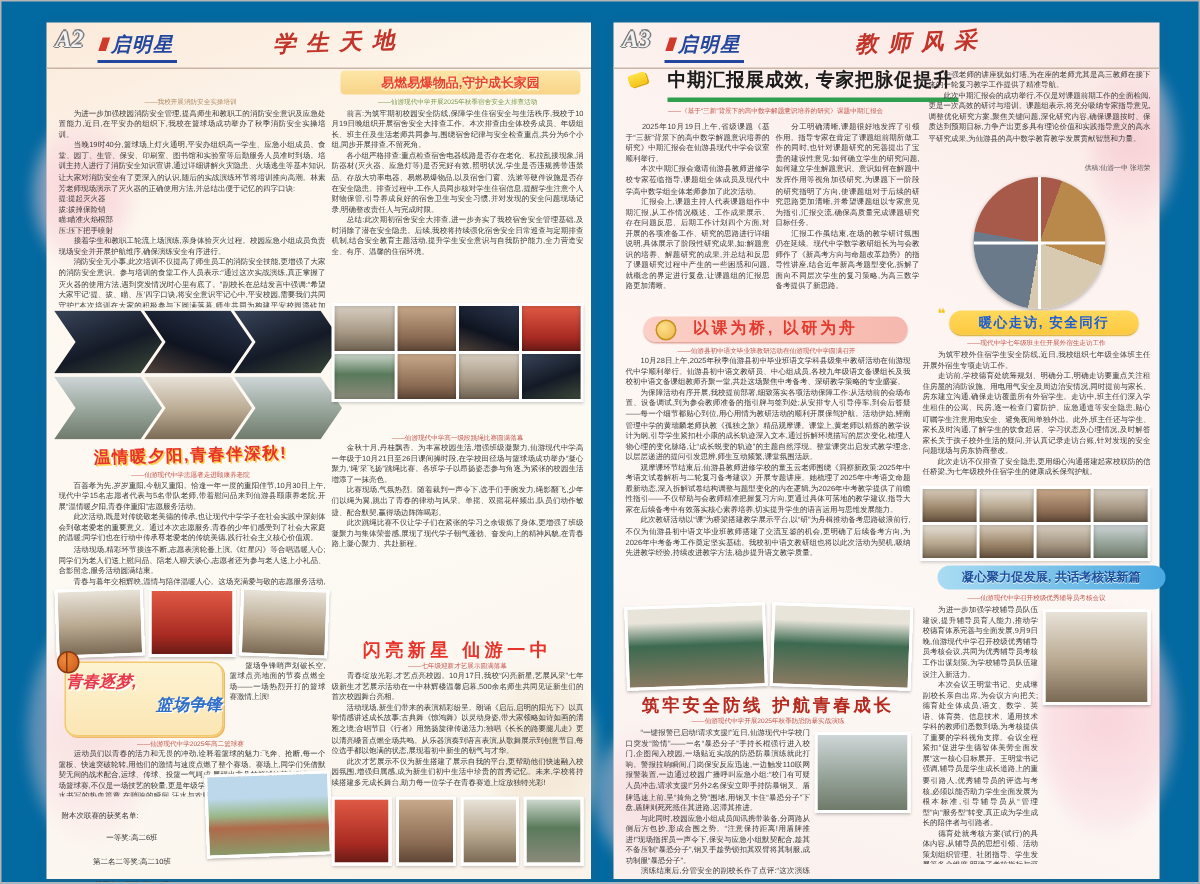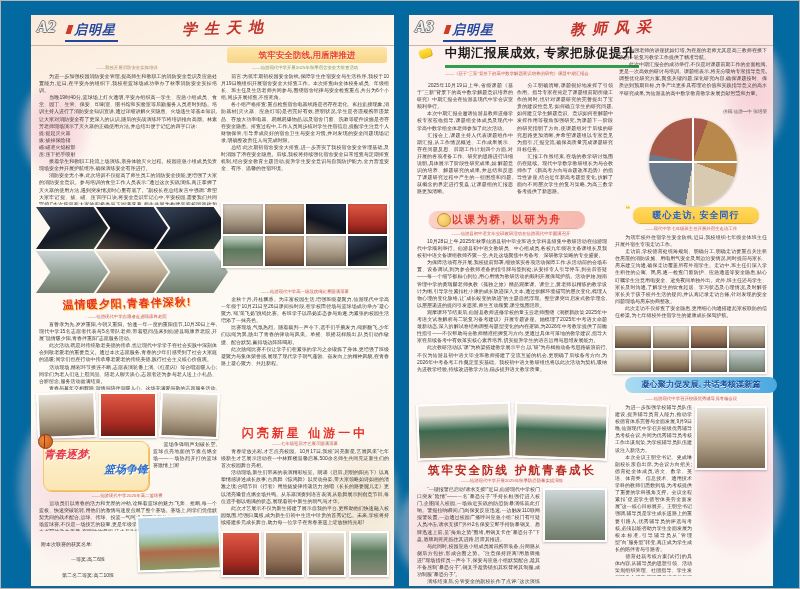--- a/index.html
+++ b/index.html
@@ -62,21 +62,21 @@
     color:#2f6fc9;text-shadow:1px 1px 0 #fff;}
   .bball{position:absolute;left:-6px;top:-8px;width:13px;height:13px;border-radius:50%;
     background:radial-gradient(circle at 35% 35%,#f08a3a,#c85a1a);border:1px solid #8a3a10;}
   .bball::after{content:"";position:absolute;left:5px;top:0;width:1px;height:13px;background:#8a3a10;}
   .awards{font-size:5px;line-height:1.55;color:#333;white-space:pre-line;}
   
   #r1-marker{left:10px;top:34px;width:12px;height:8px;background:linear-gradient(180deg,#ffe24a,#f5c518);
     border-radius:2px;transform:rotate(-18deg);box-shadow:1px 1px 0 #d8a800;}
   #r1-title{left:36px;top:30px;width:194px;font-size:12.5px;font-weight:900;color:#1c1c1c;
     border-bottom:3px solid #2f9e4f;padding-bottom:3px;letter-spacing:.5px;white-space:nowrap;}
-  #r2-banner{left:20px;top:196px;width:156px;height:17px;background:linear-gradient(90deg,#fbd0c6,#f6b8ae);
+  #r2-banner{left:20px;top:196px;width:176px;height:17px;background:linear-gradient(90deg,#fbd0c6,#f6b8ae);
     border-radius:9px;color:#e23a2e;font-weight:900;font-size:10.5px;text-align:center;line-height:17px;
     letter-spacing:2px;box-shadow:0 1px 1px #e0a098;}
   .seal{position:absolute;left:8px;top:2px;width:12px;height:12px;border-radius:50%;
     background:radial-gradient(circle at 35% 35%,#ffdf8a,#e8b84a);border:1px solid #c89020;}
   #r3-banner{left:224px;top:192px;width:126px;height:16px;background:linear-gradient(180deg,#ffd95e,#fcc93e);
     border-radius:8px;color:#1f5fd0;font-weight:900;font-size:9px;text-align:center;line-height:16px;
     letter-spacing:1px;box-shadow:0 1px 1px #d8a820;}
   .quote{position:absolute;left:-8px;top:-6px;font-size:9px;color:#f5c518;font-weight:900;}
   #r4-banner{left:216px;top:362px;width:152px;height:16px;background:linear-gradient(90deg,#aadcf2,#4aa8e0);
     border-radius:8px;color:#1b4f9c;font-weight:900;font-size:8.2px;text-align:center;line-height:16px;
@@ -165,21 +165,21 @@
       <span style="display:block;">附本次联赛的获奖名单:</span>
       <span style="display:block;text-align:center;">一等奖:高二6班</span>
       <span style="display:block;text-align:center;">第二名二等奖:高二10班</span>
       <span style="display:block;text-align:center;">第三名二等奖:高二3班</span>
       
       
       
     </div>
     <div class="abs ph ph-court tilt-l" style="left:106px;top:500px;width:84px;height:56px;"></div>
 
-    <div class="abs" id="l2-title">筑牢安全防线,用盾牌推进</div>
+    <div class="abs" id="l2-title">易燃易爆物品,守护成长家园</div>
     <div class="abs sub sub-green" style="left:190px;top:50px;width:168px;">——仙游现代中学开展2025年秋季宿舍安全大排查活动</div>
     <div class="abs body" style="left:190px;top:58px;width:168px;height:127px;">　　前言:为筑牢期初校园安全防线,保障学生住宿安全与生活秩序,我校于10月19日晚组织开展宿舍安全大排查工作。本次排查由全体校务成员、年级组长、班主任及生活老师共同参与,围绕宿舍纪律与安全检查重点,共分为6个小组,同步开展排查,不留死角。
 　　各小组严格排查:重点检查宿舍电器线路是否存在老化、私拉乱接现象,消防器材(灭火器、应急灯等)是否完好有效,照明状况,学生是否违规携带违禁品、存放大功率电器、易燃易爆物品,以及宿舍门窗、洗漱等硬件设施是否存在安全隐患。排查过程中,工作人员同步核对学生住宿信息,提醒学生注意个人财物保管,引导养成良好的宿舍卫生与安全习惯,并对发现的安全问题现场记录,明确整改责任人与完成时限。
 　　总结:此次期初宿舍安全大排查,进一步夯实了我校宿舍安全管理基础,及时消除了潜在安全隐患。后续,我校将持续强化宿舍安全日常巡查与定期排查机制,结合安全教育主题活动,提升学生安全意识与自我防护能力,全力营造安全、有序、温馨的住宿环境。</div>
     <div class="abs grid" style="left:190px;top:187px;width:168px;height:66px;grid-template-columns:repeat(4,1fr);grid-template-rows:repeat(2,1fr);">
       <div class="ph-dorm"></div>
       <div class="ph-warm"></div>
       <div class="ph-night2"></div>
       <div class="ph-stage"></div>
       <div class="ph-green"></div>

